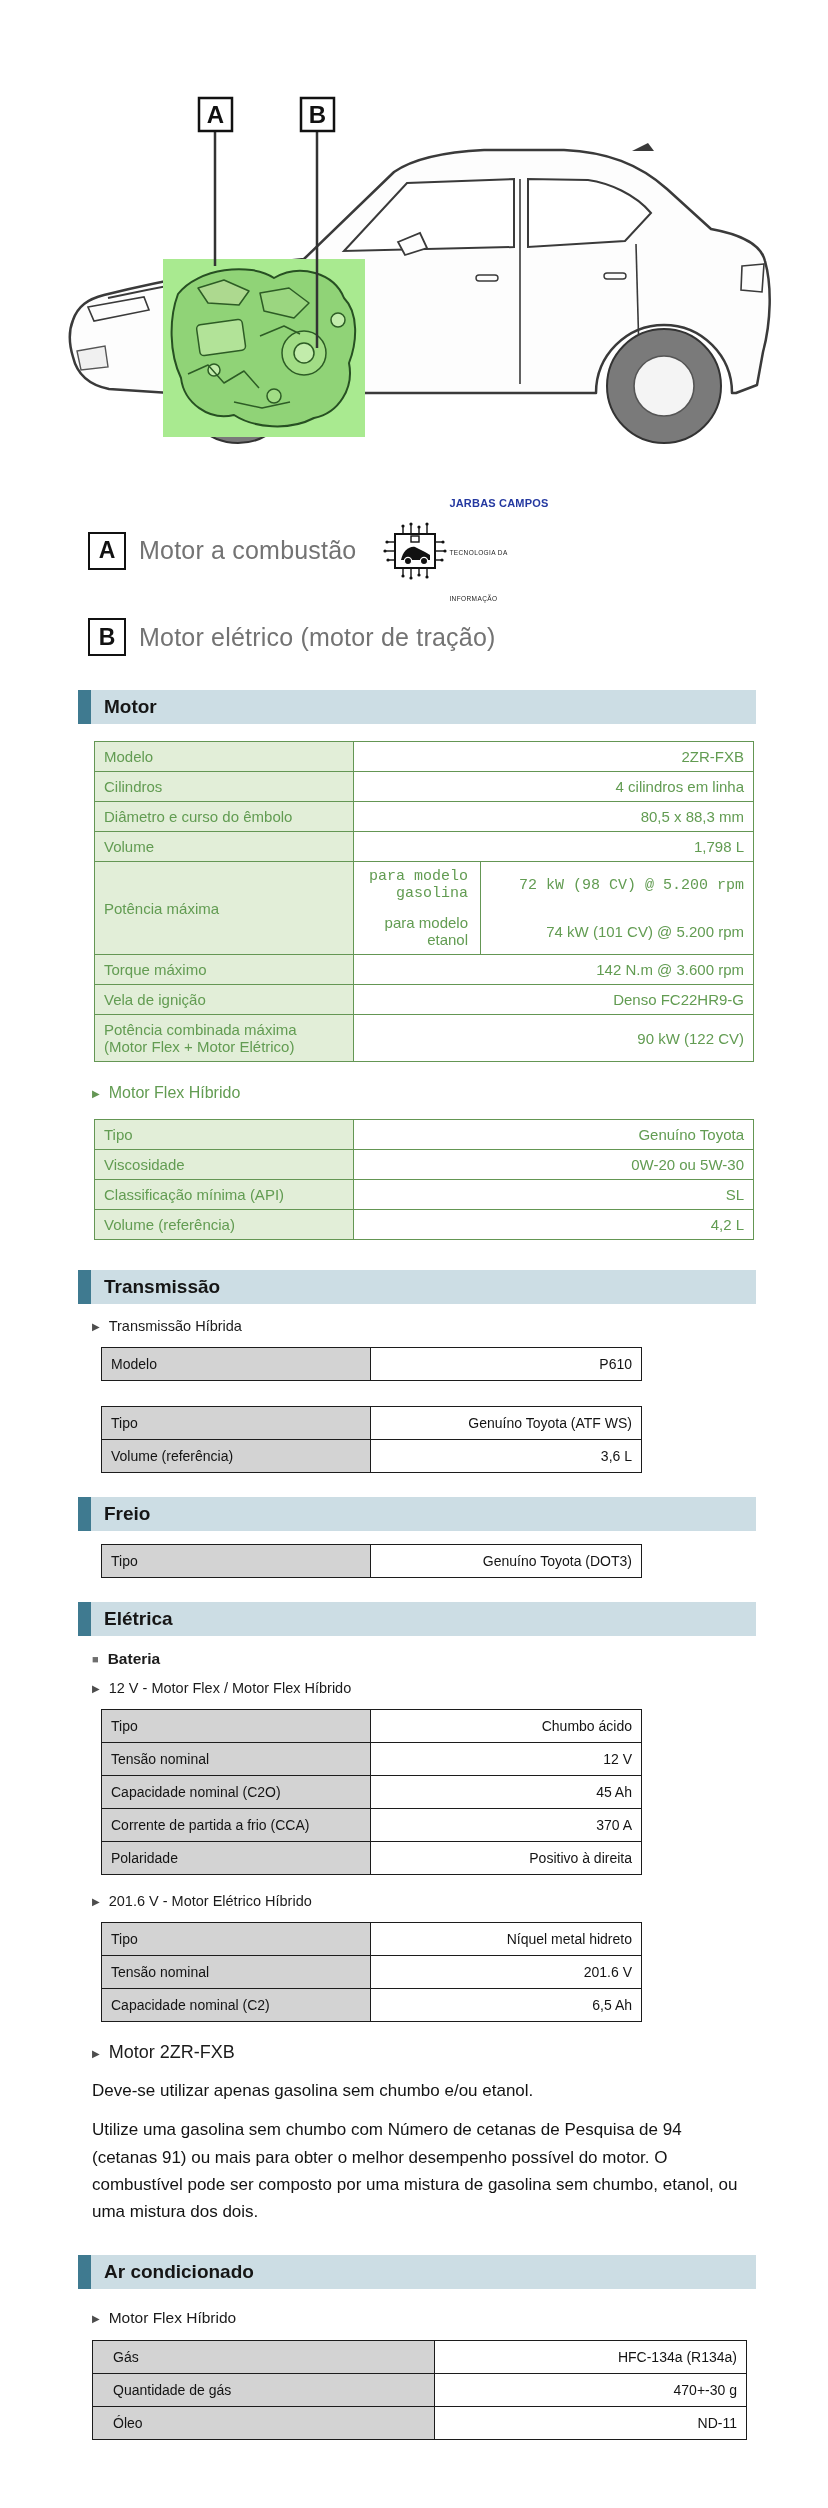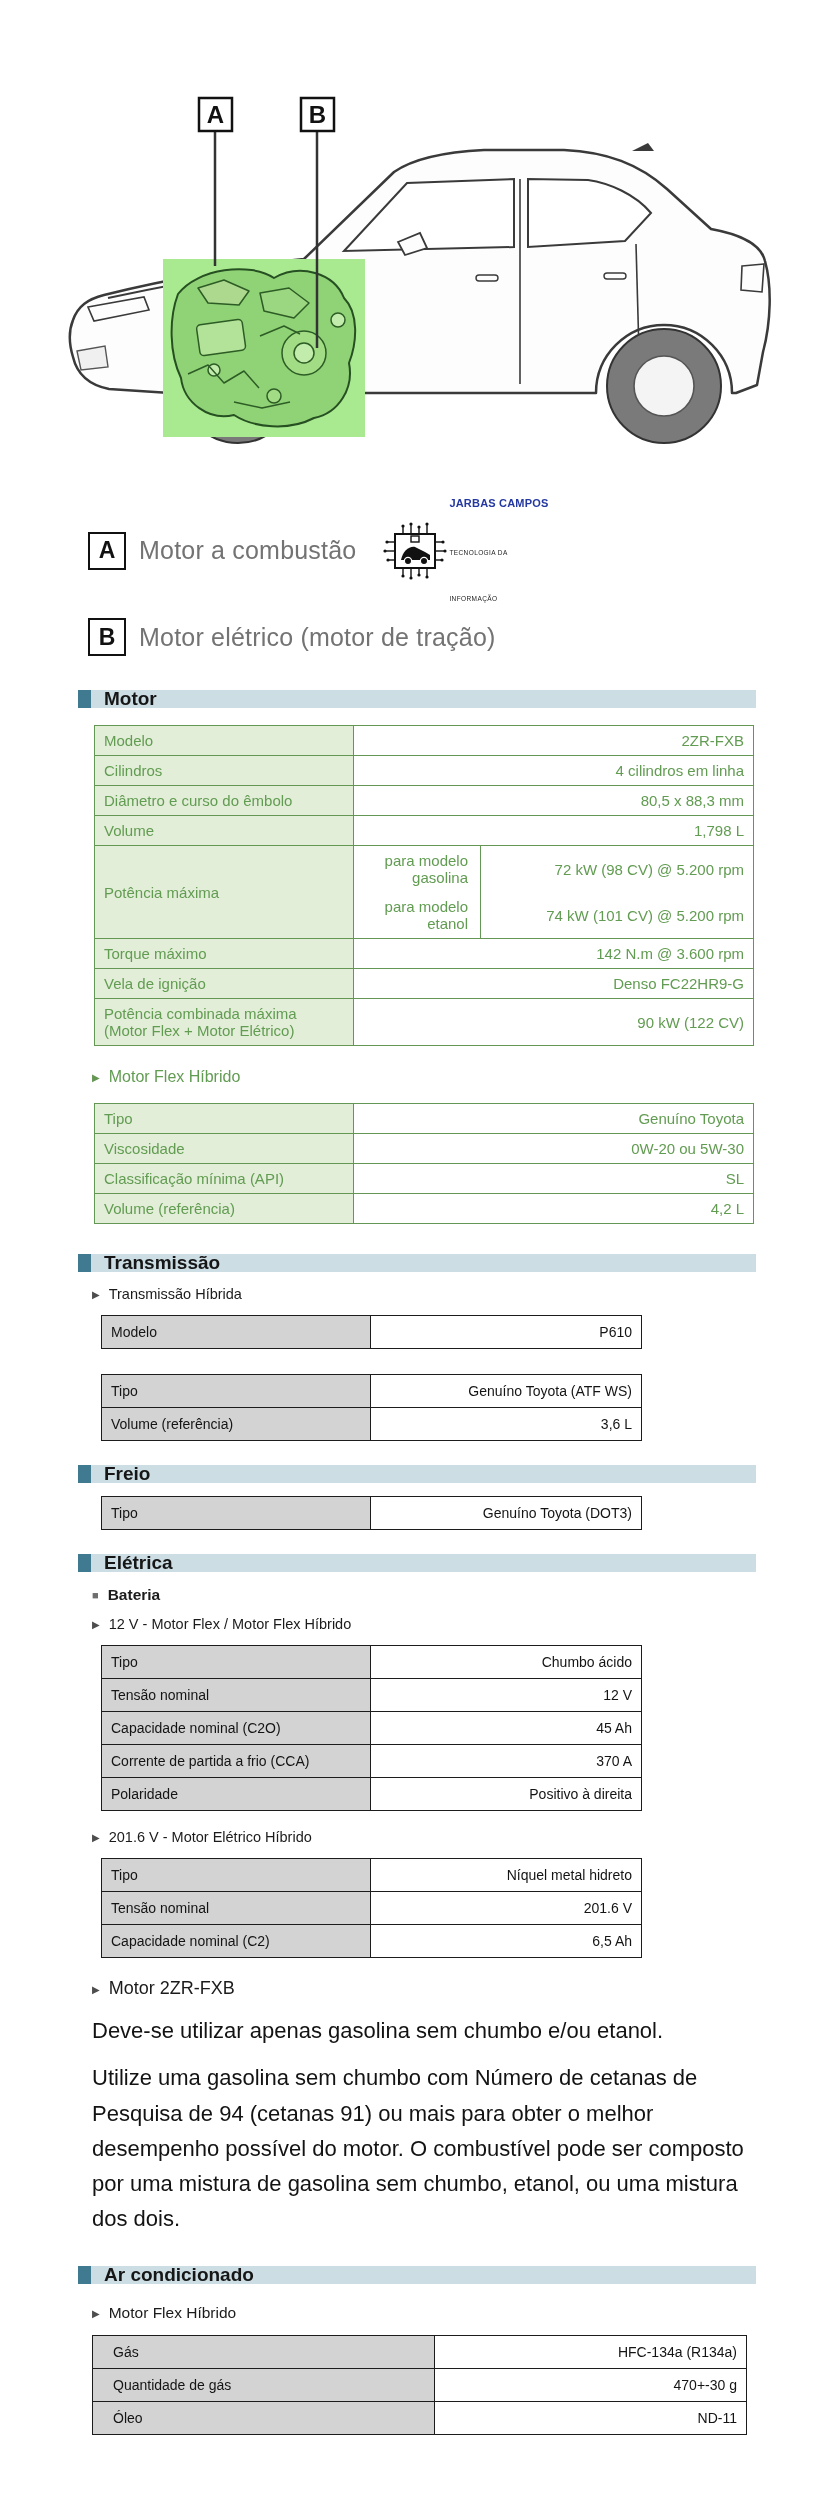--- a/index.html
+++ b/index.html
@@ -16,21 +16,21 @@
   .callout-chip{width:34px; height:34px; border:2.5px solid #111; display:flex; align-items:center; justify-content:center;
     font-size:23px; font-weight:700; color:#111; background:#fff; flex:0 0 auto;}
   .legend-label{font-size:25px; letter-spacing:.2px; color:#737373;}
   .brand-logo{display:flex; align-items:center; margin-left:14px;}
   .brand-text{display:flex; flex-direction:column; line-height:1.05; margin-left:2px;gap:40px;}
   .brand-name{color:#2438a0; font-weight:700; font-size:11px; letter-spacing:.2px;}
   .brand-tag{font-size:6.5px; color:#222; letter-spacing:.4px;}
 
   
   .section{margin:0 72px 0 78px;}
-  .section-header{background:#ccdde4; border-left:13px solid #3f7a90; height:18px; display:flex; align-items:center;
+  .section-header{background:#ccdde4; border-left:13px solid #3f7a90; height:34px; display:flex; align-items:center;
     padding-left:13px; font-size:19px; font-weight:700; color:#161616;}
   .mt-motor{margin-top:34px;}
   .mt-trans{margin-top:30px;}
   .mt-freio{margin-top:24px;}
   .mt-elet{margin-top:24px;}
   .mt-ar{margin-top:30px;}
 
   .sub-label{display:flex; align-items:center; gap:9px; margin:22px 0 0 14px; font-size:15.5px; color:#1b1b1b;}
   .sub-label .tri{font-size:10px; line-height:1; position:relative; top:1px;}
   .tri-green{color:#649654;}
@@ -41,34 +41,34 @@
   .sq-label .sq{font-size:11px; color:#6e6e6e; line-height:1;}
 
   
   table{border-collapse:collapse; table-layout:fixed;}
   table.gt{width:659px; margin:17px 0 0 16px; border:1.5px solid #649654;}
   table.gt td{border:1px solid #649654; font-size:15px; color:#629c52; padding:6px 9px; vertical-align:middle; overflow:hidden;}
   table.gt td.lbl{background:#e2eed8; text-align:left;}
   table.gt td.val{background:#fff; text-align:right;}
   table.gt td.sub{background:#fff; text-align:right; padding-right:12px;}
   table.gt col.c-lbl{width:259px;} table.gt col.c-sub{width:127px;} table.gt col.c-val{width:273px;}
-  table.gt td.nobb{border-bottom-style:hidden;}
+  table.gt td.nobb{border-bottom-style:hidden;font-family:Liberation Mono, monospace;}
   table.gt td.nobt{border-top-style:hidden;padding-left:8px;}
 
   
   table.kt{width:541px; margin:13px 0 0 23px; border:1.5px solid #1c1c1c;}
   table.kt td{border:1px solid #1c1c1c; font-size:14px; color:#141414; padding:8px 9px; vertical-align:middle;}
   table.kt td.lbl{background:#d3d3d3; text-align:left; width:250px;}
   table.kt td.val{background:#fff; text-align:right;}
   table.kt.wide{width:655px; margin-left:14px;}
   table.kt.wide td.lbl{width:312px;padding-left:20px;}
   .tbl-gap{height:12px;}
 
   
-  .para{margin:12px 0 0 14px; width:652px; font-size:22px; line-height:1.6; color:#131313;}
+  .para{margin:12px 0 0 14px; width:652px; font-size:17px; line-height:1.6; color:#131313;}
   .para.first{margin-top:14px;}
 </style>
 </head>
 <body>
 
 <div class="page">
 
   <div class="diagram-wrap">
     <svg class="car-svg" width="732" height="428" viewBox="0 0 732 428">
 

